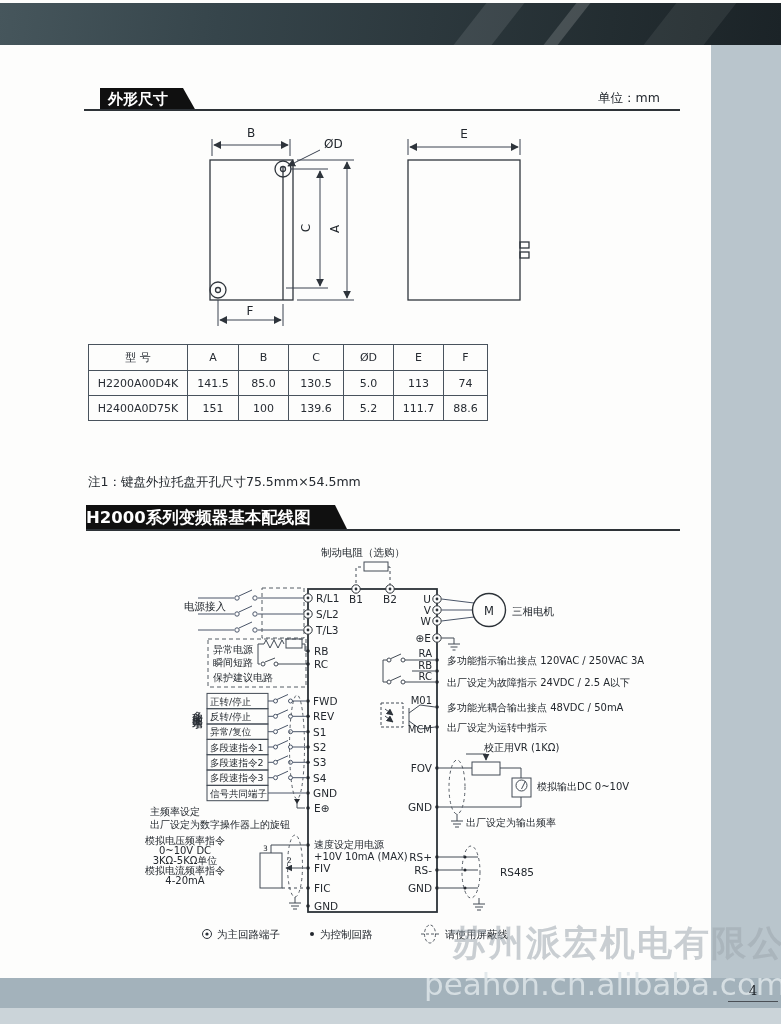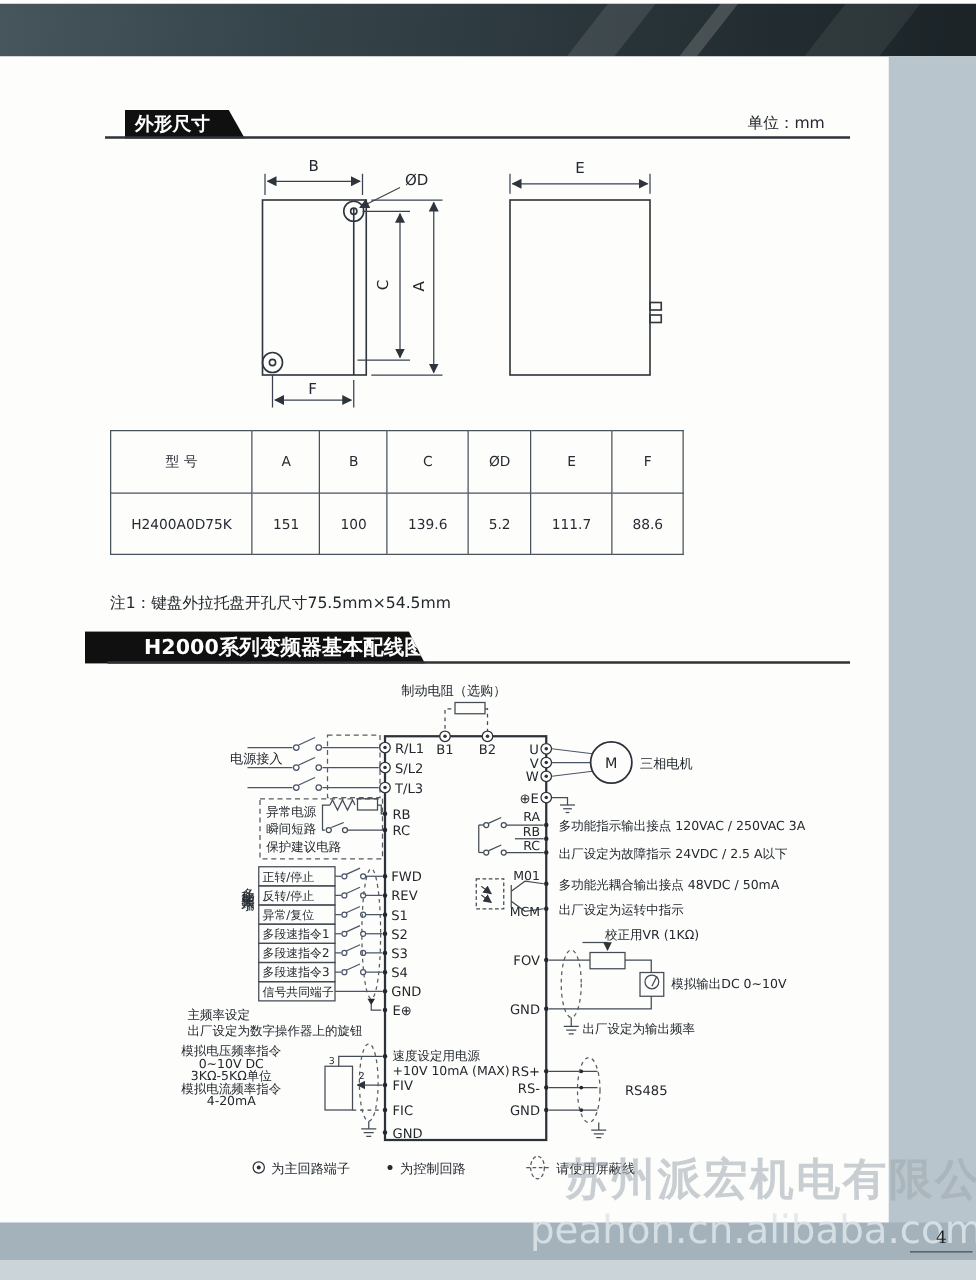--- a/index.html
+++ b/index.html
@@ -12,32 +12,32 @@
   .s1{left:470px;width:38px;}
   .s2{left:560px;width:14px;background:rgba(255,255,255,.16);}
   .s3{left:660px;width:60px;background:rgba(255,255,255,.07);}
   .right-band{position:absolute;left:711px;top:45px;width:70px;height:979px;background:#b9c5cc;}
   .footer-band{position:absolute;left:0;top:978px;width:781px;height:30px;background:#a3b2bb;}
   .footer-band2{position:absolute;left:0;top:1008px;width:781px;height:16px;background:#cbd4d9;}
   
   .banner{position:absolute;background:#101010;color:#fff;font-weight:bold;
     clip-path:polygon(0 0,calc(100% - 13px) 0,100% 100%,0 100%);}
   .banner1{left:84px;top:88px;width:88px;height:23px;font-size:15px;line-height:23px;padding-left:8px;margin-left:16px;}
-  .banner2{left:68px;top:505px;width:262px;height:26px;font-size:16.5px;line-height:26px;padding-left:10px;text-align:right;}
+  .banner2{left:86px;top:505px;width:262px;height:26px;font-size:16.5px;line-height:26px;}
   .rule{position:absolute;height:2px;background:#2e3338;}
   .rule1{left:84px;top:109px;width:596px;}
   .rule2{left:86px;top:529px;width:594px;}
   .unit{position:absolute;left:598px;top:90px;font-size:12.5px;text-align:right;}
   
   .dims-svg{position:absolute;left:140px;top:122px;}
   .diagram-svg{position:absolute;left:100px;top:540px;}
   svg text{font-family:"DejaVu Sans","Liberation Sans",sans-serif;fill:#23282e;}
   
   .spec-table{position:absolute;left:88px;top:344px;border-collapse:collapse;font-size:11px;color:#272c33;}
-  .spec-table td,.spec-table th{border:1px solid #49535d;text-align:center;height:16px;padding:16px;font-weight:normal;}
+  .spec-table td,.spec-table th{border:1px solid #49535d;text-align:center;height:16px;padding:4px;font-weight:normal;}
   .spec-table th{height:17px;}
   .note{position:absolute;left:88px;top:474px;font-size:12.5px;text-align:center;}
   
   .vlabel{position:absolute;left:191px;top:702px;font-size:10.5px;writing-mode:vertical-lr;
     text-orientation:upright;letter-spacing:1.5px;color:#272c33;}
   
   .wm-company{position:absolute;left:452px;top:920px;font-size:35px;letter-spacing:2px;
     color:rgba(158,167,174,.55);font-weight:bold;white-space:nowrap;}
   .wm-url{position:absolute;left:424px;top:966px;font-size:31px;letter-spacing:0px;
     color:rgba(222,229,233,.85);white-space:nowrap;}
@@ -125,20 +125,29 @@
         <tr>
       <th>型 号</th>
       <th>A</th>
       <th>B</th>
       <th>C</th>
       <th>ØD</th>
       <th>E</th>
       <th>F</th>
     </tr>
     <tr>
+      <td>H2200A00D4K</td>
+          <td>141.5</td>
+          <td>85.0</td>
+          <td>130.5</td>
+          <td>5.0</td>
+          <td>113</td>
+          <td>74</td>
+    </tr>
+    <tr>
       <td>H2400A0D75K</td>
           <td>151</td>
           <td>100</td>
           <td>139.6</td>
           <td>5.2</td>
           <td>111.7</td>
           <td>88.6</td>
     </tr>
   </tbody>
     </table>

